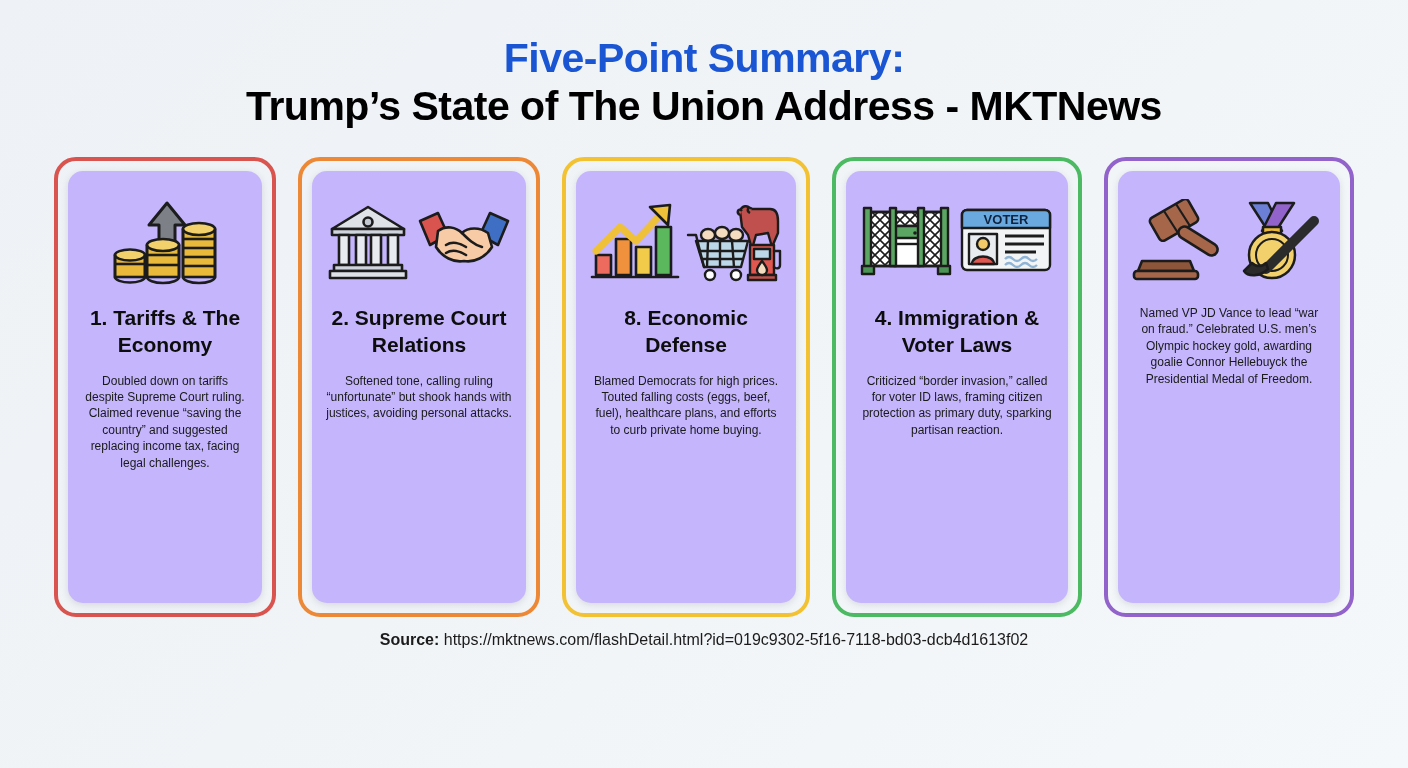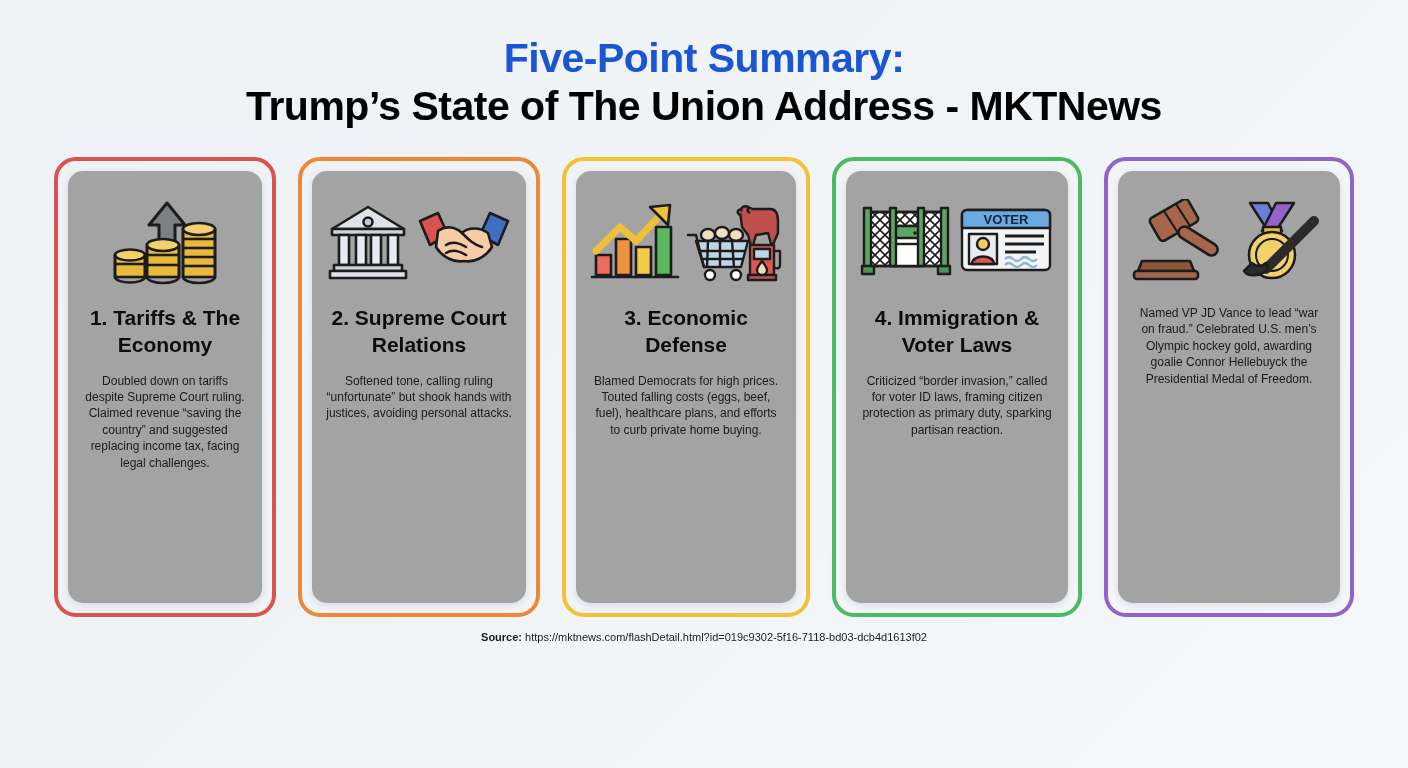--- a/index.html
+++ b/index.html
@@ -55,21 +55,21 @@
     flex: 1 1 0;
     border: 4px solid #cccccc;
     border-radius: 22px;
     padding: 10px;
     display: flex;
     background: transparent;
   }
 
   .card-inner {
     flex: 1;
-    background: #a3a3a3;
+    background: #c4b5fd;
     border-radius: 15px;
     box-shadow: 0 2px 7px rgba(30,40,60,0.13);
     padding: 20px 14px 18px 14px;
     display: flex;
     flex-direction: column;
     align-items: center;
   }
 
   .card-icons {
     height: 100px;
@@ -94,21 +94,21 @@
     font-size: 12px;
     line-height: 1.37;
     text-align: center;
     color: #1a1a1a;
   }
 
   
   .footer {
     text-align: center;
     padding-top: 14px;
-    font-size: 11px;
+    font-size: 16px;
     color: #1b1b1b;
   }
   .footer-label { font-weight: bold; }
   .footer-url { font-weight: normal; }
 </style>
 </head>
 <body>
 
 <div class="page">
 
@@ -229,21 +229,21 @@
             </g>
             <g stroke="#1c1c1c" stroke-width="2.4" stroke-linejoin="round">
               <rect x="64" y="46" width="24" height="30" fill="#e0574f"></rect>
               <rect x="62" y="76" width="28" height="5" fill="#c0504d"></rect>
               <rect x="68" y="50" width="16" height="10" fill="#bcd8e8"></rect>
               <path d="M76 62 C79 66 81 69 81 71 a5 5 0 0 1 -10 0 c0-2 2-5 5-9 Z" fill="#f3dcc0"></path>
               <path d="M88 52 L94 52 L94 66 C94 70 90 70 88 68" fill="none" stroke-linecap="round"></path>
             </g>
           </svg>
         </div>
-        <div class="card-title">3. Economic Defense</div>
+        <div class="card-title">8. Economic Defense</div>
         <div class="card-body">Blamed Democrats for high prices. Touted falling costs (eggs, beef, fuel), healthcare plans, and efforts to curb private home buying.</div>
       </div>
     </div>
 
     <div class="card-outer" style="border-color: rgb(76, 185, 99);">
       <div class="card-inner">
         <div class="card-icons">
           <svg width="92" height="82" viewBox="0 0 92 82">
             <defs>
               <pattern id="chain" width="10" height="10" patternUnits="userSpaceOnUse">

